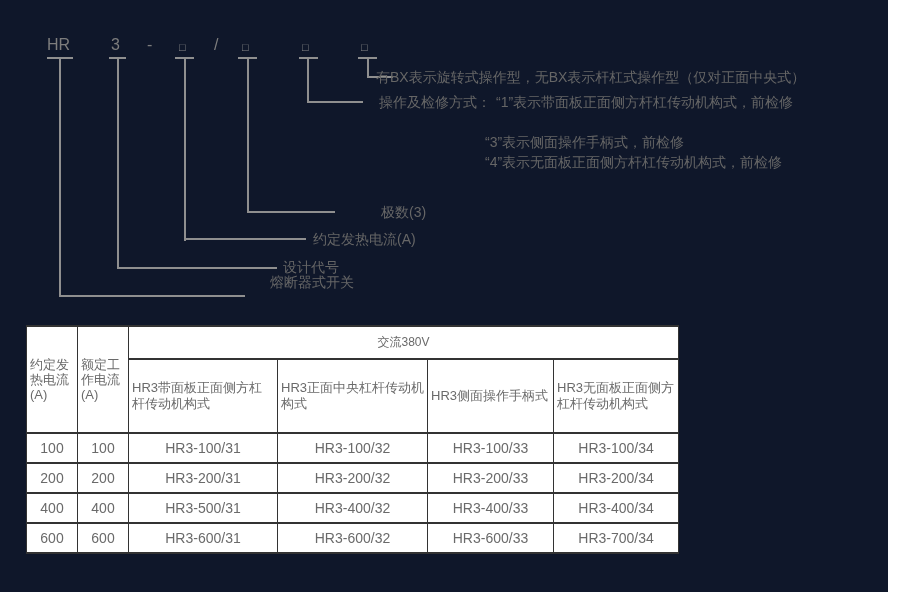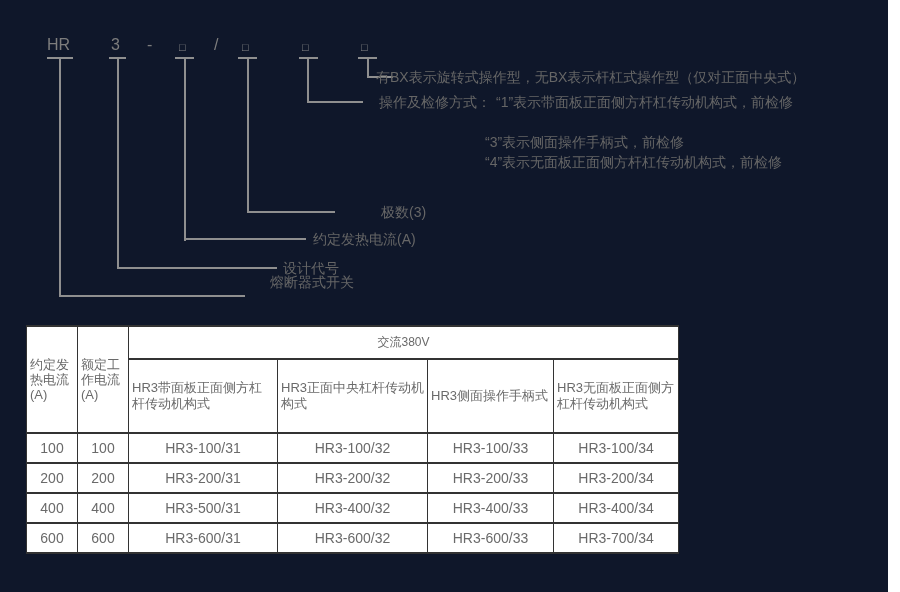--- a/index.html
+++ b/index.html
@@ -130,21 +130,21 @@
   <div class="hline" style="left:59px;  top:295px; width:186px;"></div>
 
   <div class="dg-label" style="left:376px; top:67px;">有BX表示旋转式操作型，无BX表示杆杠式操作型（仅对正面中央式）</div>
 
   <div class="dg-label" style="left:379px; top:92px;"><span class="op-prefix">操作及检修方式：</span><span>“1”表示带面板正面侧方杆杠传动机构式，前检修</span></div>
   <div class="dg-label" style="left:485px; top:132px;">“3”表示侧面操作手柄式，前检修</div>
   <div class="dg-label" style="left:485px; top:152px;">“4”表示无面板正面侧方杆杠传动机构式，前检修</div>
 
   <div class="dg-label" style="left:341px; top:202px;margin-left:40px;">极数(3)</div>
   <div class="dg-label" style="left:313px; top:229px;">约定发热电流(A)</div>
-  <div class="dg-label" style="left:283px; top:258px;">设计代号</div>
+  <div class="dg-label" style="left:283px; top:258px;font-family:Liberation Serif, serif;">设计代号</div>
   <div class="dg-label" style="left:250px; top:272px;margin-left:20px;">熔断器式开关</div>
 
   <table class="spec-table">
     <colgroup>
       <col style="width:51px">
         <col style="width:51px">
         <col style="width:149px">
       <col style="width:150px">
         <col style="width:126px">
         <col style="width:125px">

